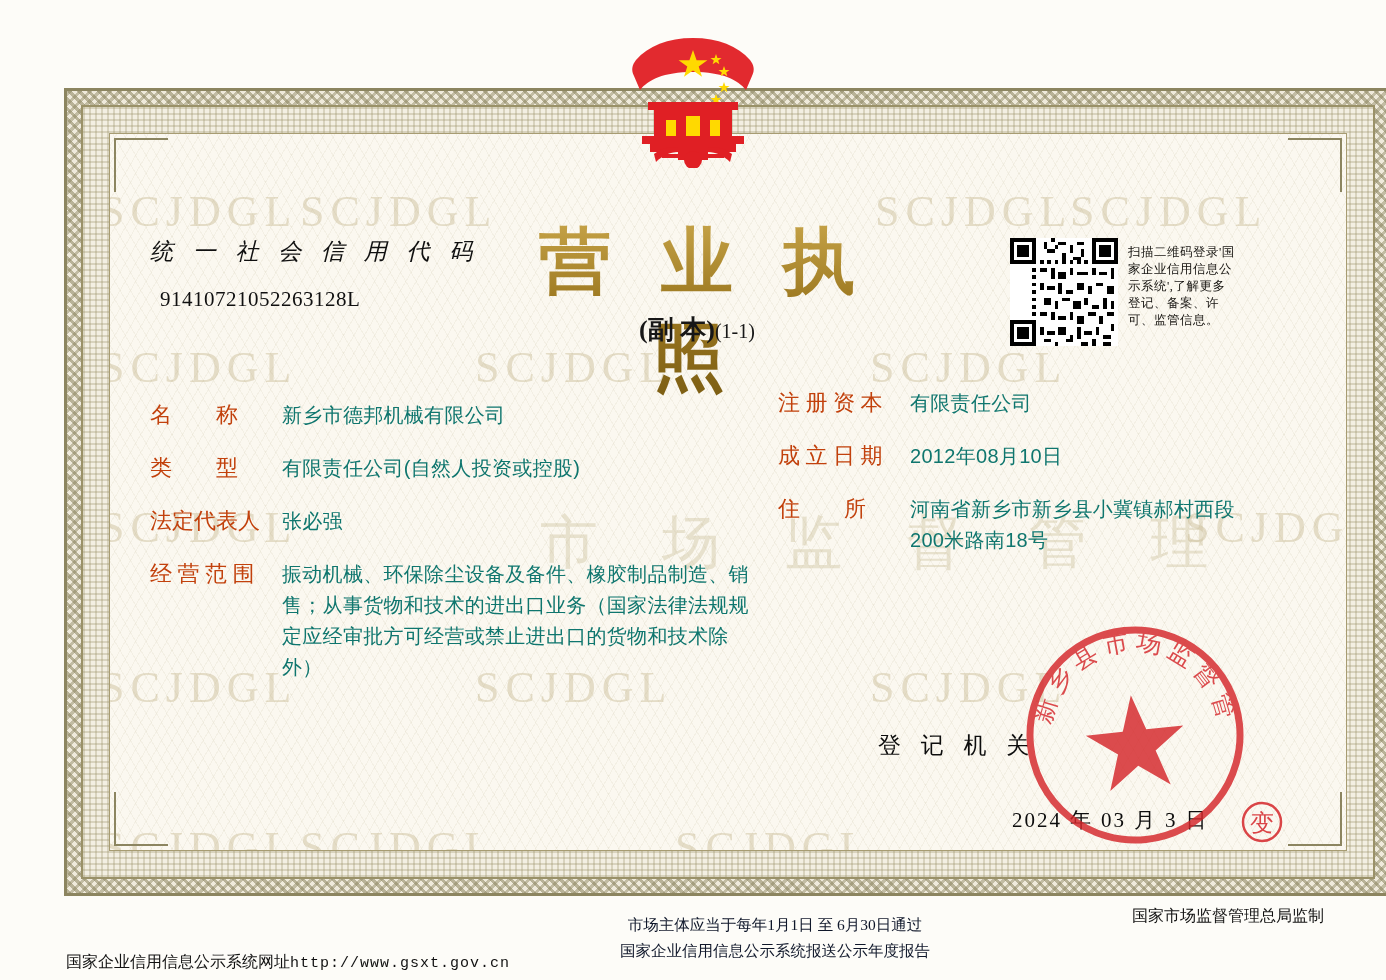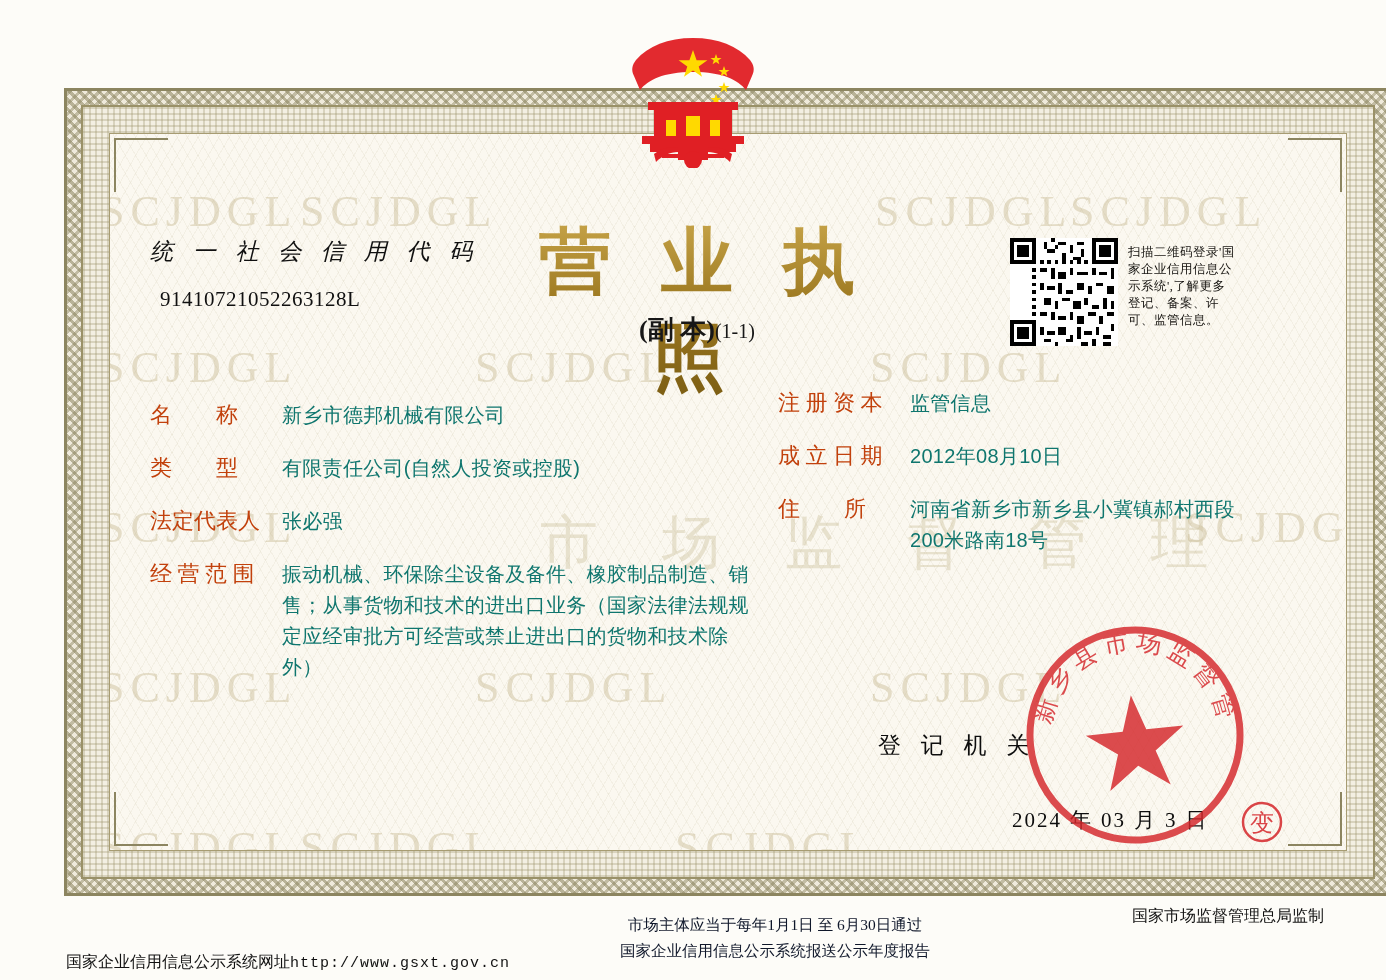--- a/index.html
+++ b/index.html
@@ -521,21 +521,21 @@
     </div>
     <div class="row">
       <div class="lbl">经 营 范 围</div>
       <div class="val multiline">振动机械、环保除尘设备及备件、橡胶制品制造、销售；从事货物和技术的进出口业务（国家法律法规规定应经审批方可经营或禁止进出口的货物和技术除外）</div>
     </div>
   </div>
 
   <div class="fields-right">
     <div class="row">
       <div class="lbl">注 册 资 本</div>
-      <div class="val">监管信息</div>
+      <div class="val">有限责任公司</div>
     </div>
     <div class="row">
       <div class="lbl">成 立 日 期</div>
       <div class="val">2012年08月10日</div>
     </div>
     <div class="row">
       <div class="lbl">住　　所</div>
       <div class="val multiline" style="max-width:330px">河南省新乡市新乡县小冀镇郝村西段200米路南18号</div>
     </div>
   </div>

